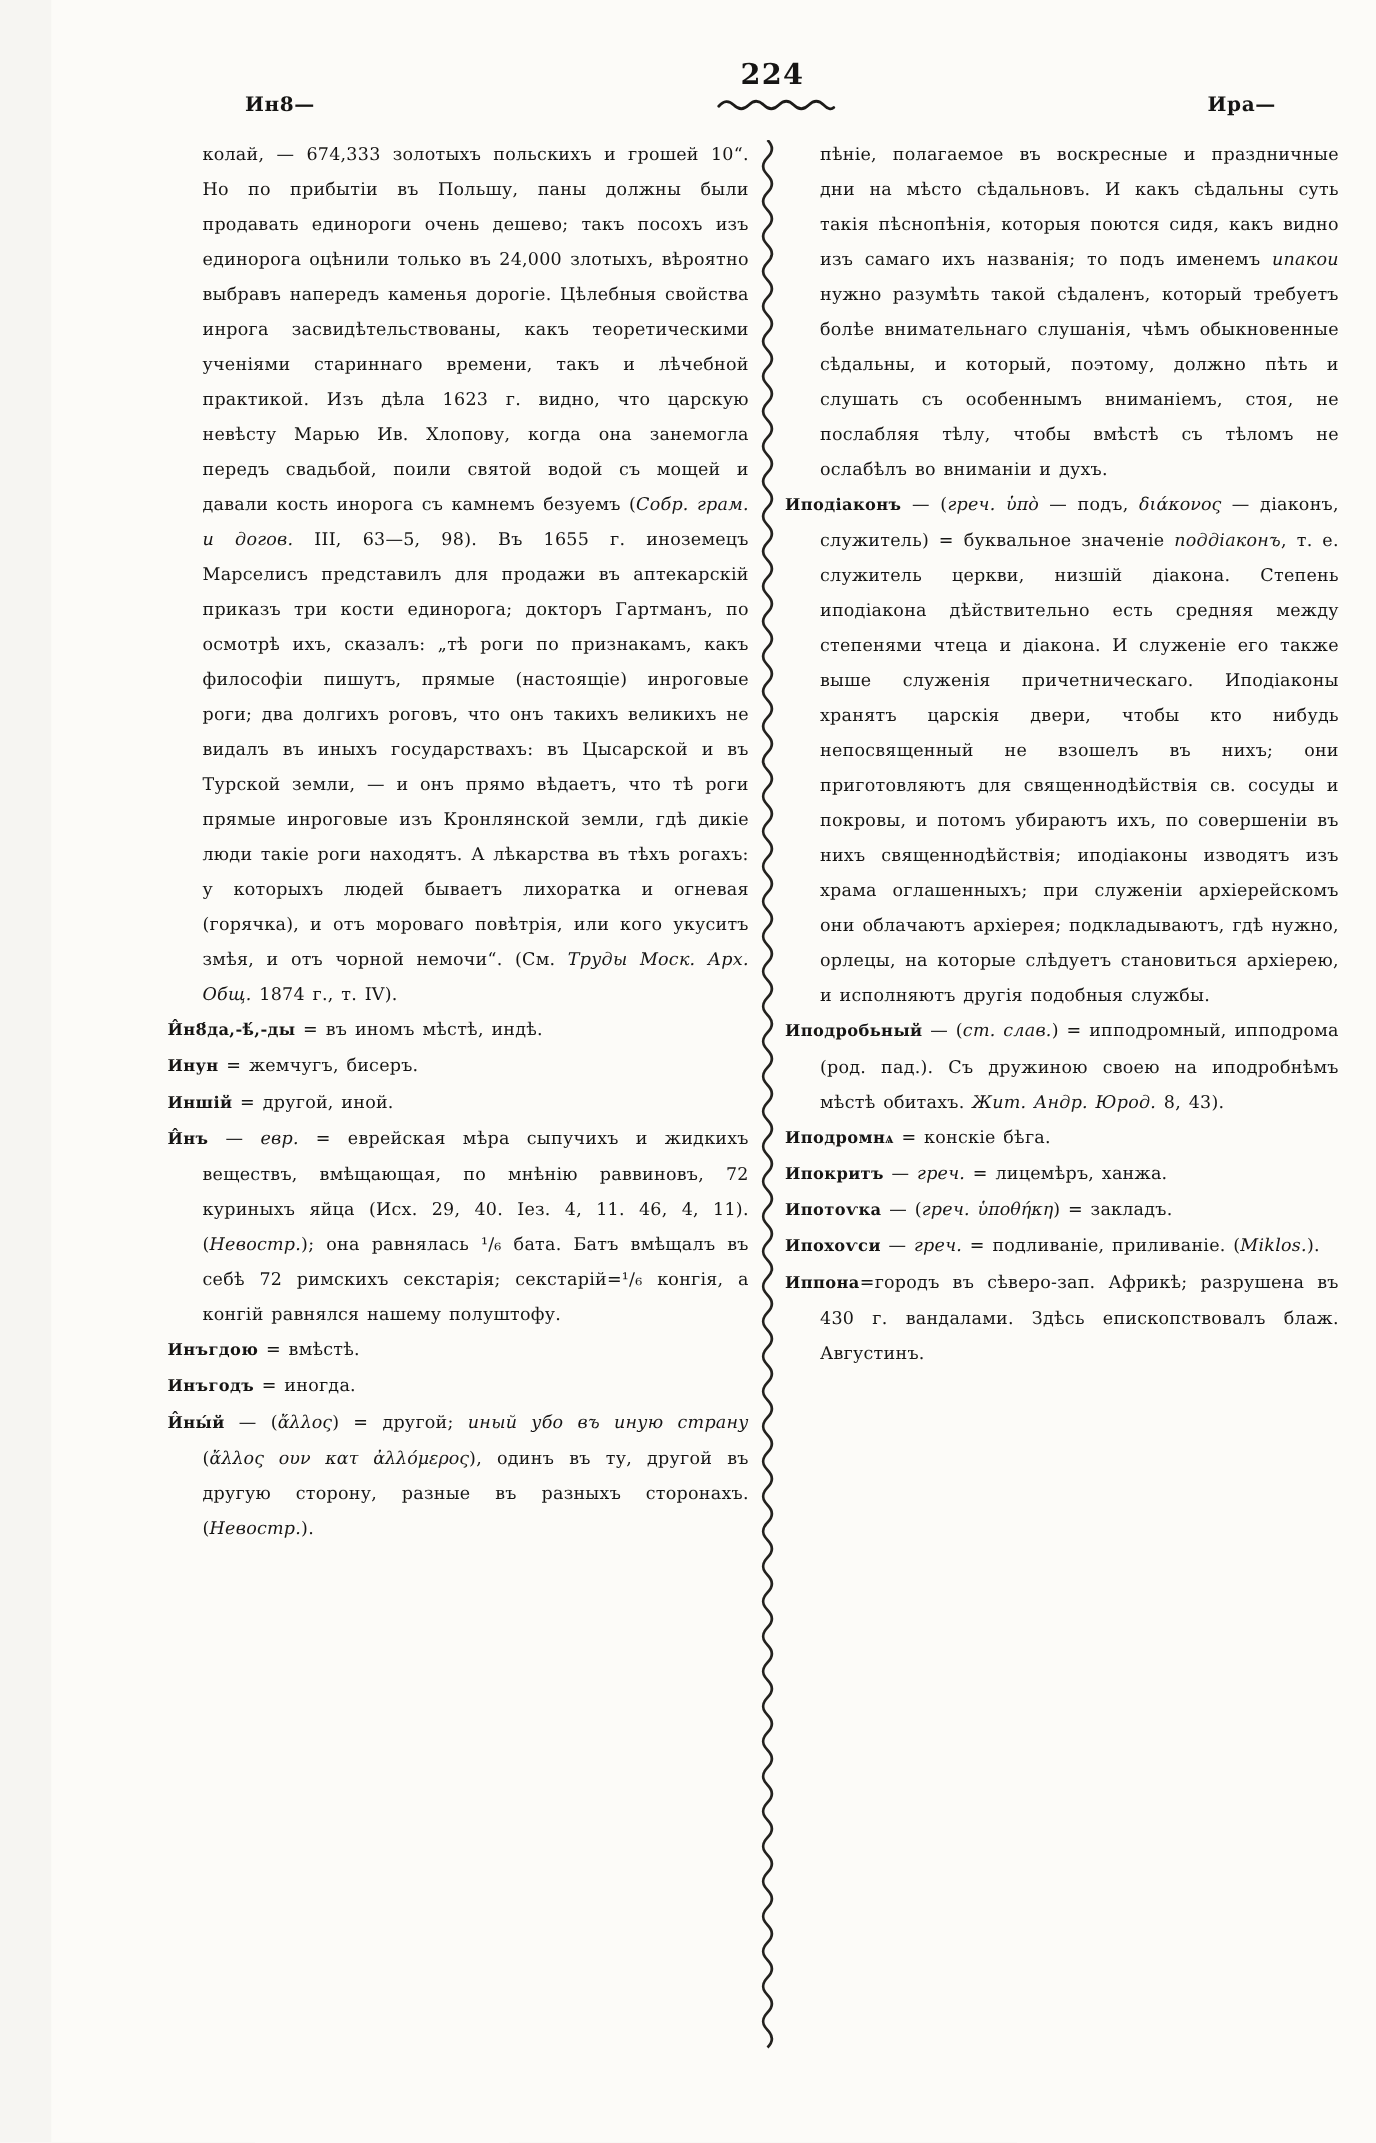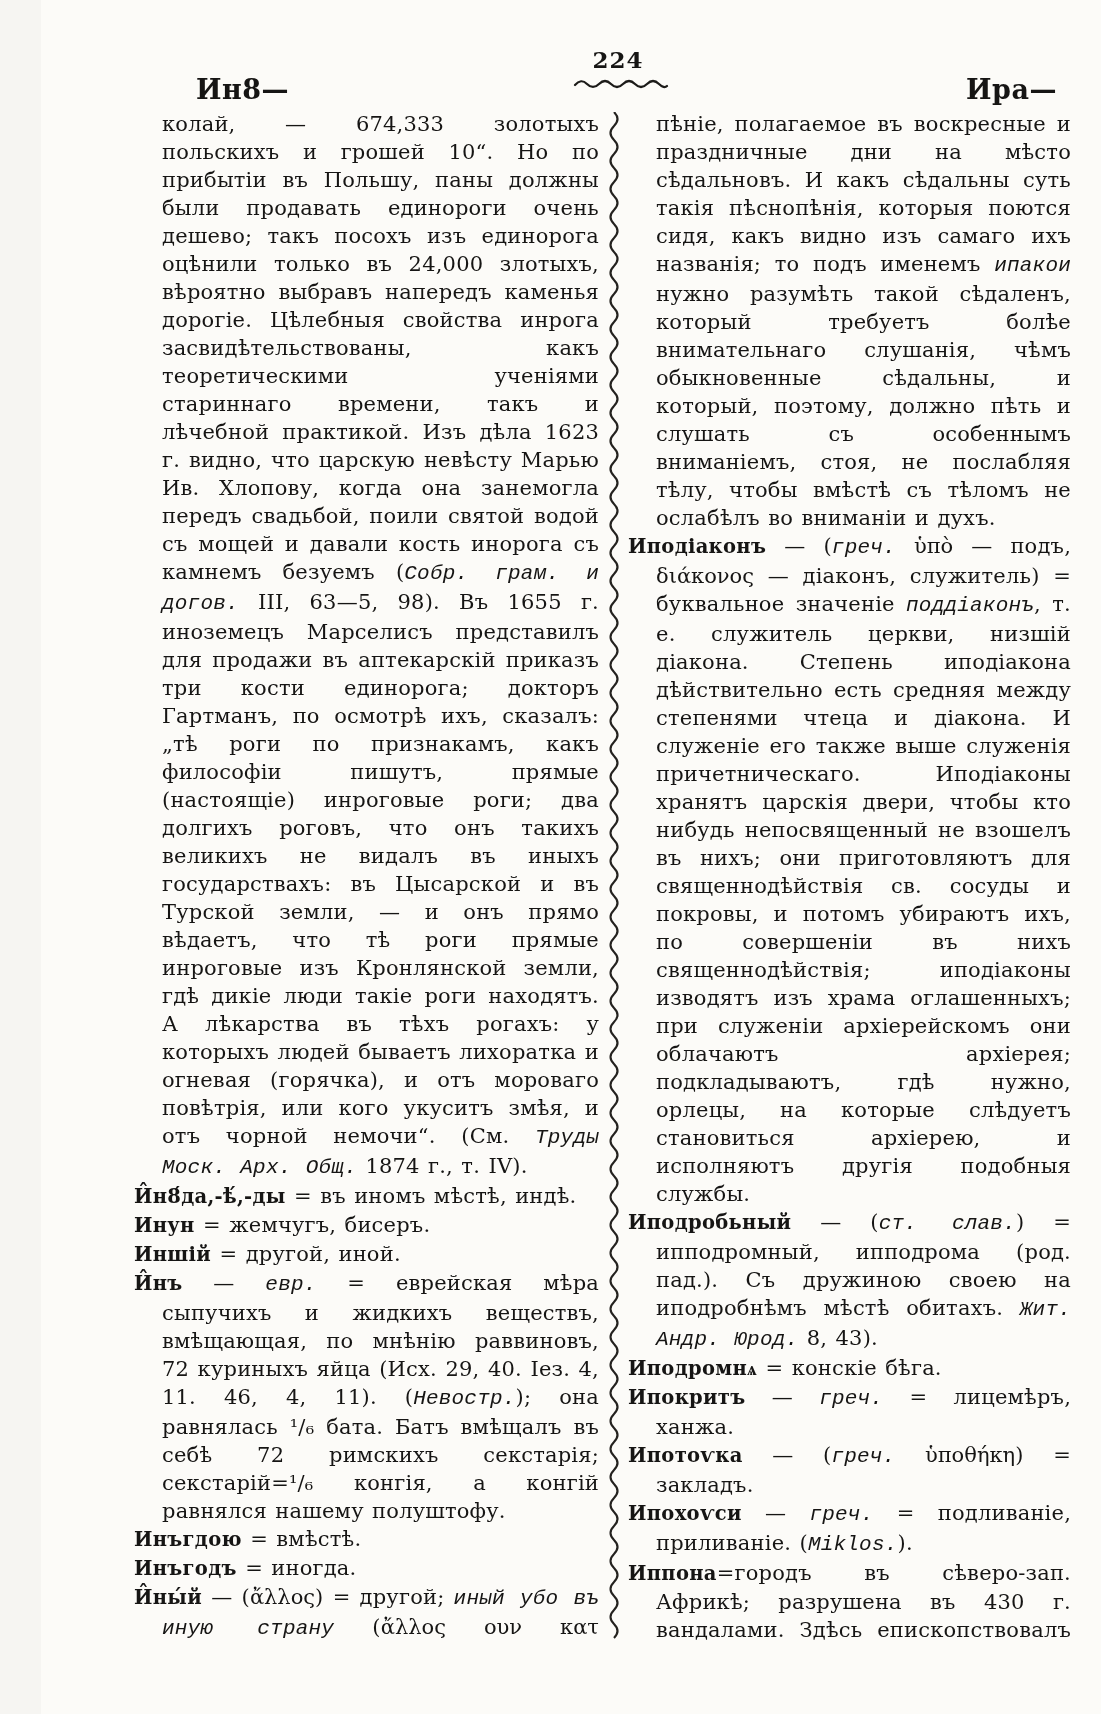--- a/index.html
+++ b/index.html
@@ -17,39 +17,39 @@
     margin-left:41px;
   }
   .pagenum{
     position:absolute;left:527px;top:46px;width:100px;
     text-align:center;
     font-size:23px;font-weight:700;letter-spacing:1px;
   }
   .pagenum-squiggle{position:absolute;left:532px;top:78px;}
   .running-head{
     position:absolute;top:74px;
-    font-size:27px;font-weight:700;letter-spacing:0.5px;
+    font-size:16px;font-weight:700;letter-spacing:0.5px;
   }
   .running-head.left{left:155px;}
   .running-head.right{left:925px;}
   .col{
     position:absolute;top:110px;
-    font-size:21px;line-height:28px;
+    font-size:14px;line-height:28px;
     text-align:justify;
     letter-spacing:0.2px;word-spacing:1.5px;
     overflow:hidden;
   }
   .col-left{left:93px;width:465px;height:1530px;}
   .col-right{left:587px;width:443px;height:1530px;}
   .divider{position:absolute;left:564px;top:112px;}
   p.para{margin:0;padding-left:28px;text-indent:-28px;}
   p.para.cont{text-indent:0;}
   .r-n{}
-  .r-i{font-style:italic;font-family:Liberation Mono, monospace;}
-  .r-g{letter-spacing:0;}
+  .r-i{font-style:italic;}
+  .r-g{font-style:italic;letter-spacing:0;}
   .r-hw{
     font-weight:700;
     font-size:0.93em;
     letter-spacing:0.3px;
   }
 </style>
 </head>
 <body>
 
 <div class="page">

